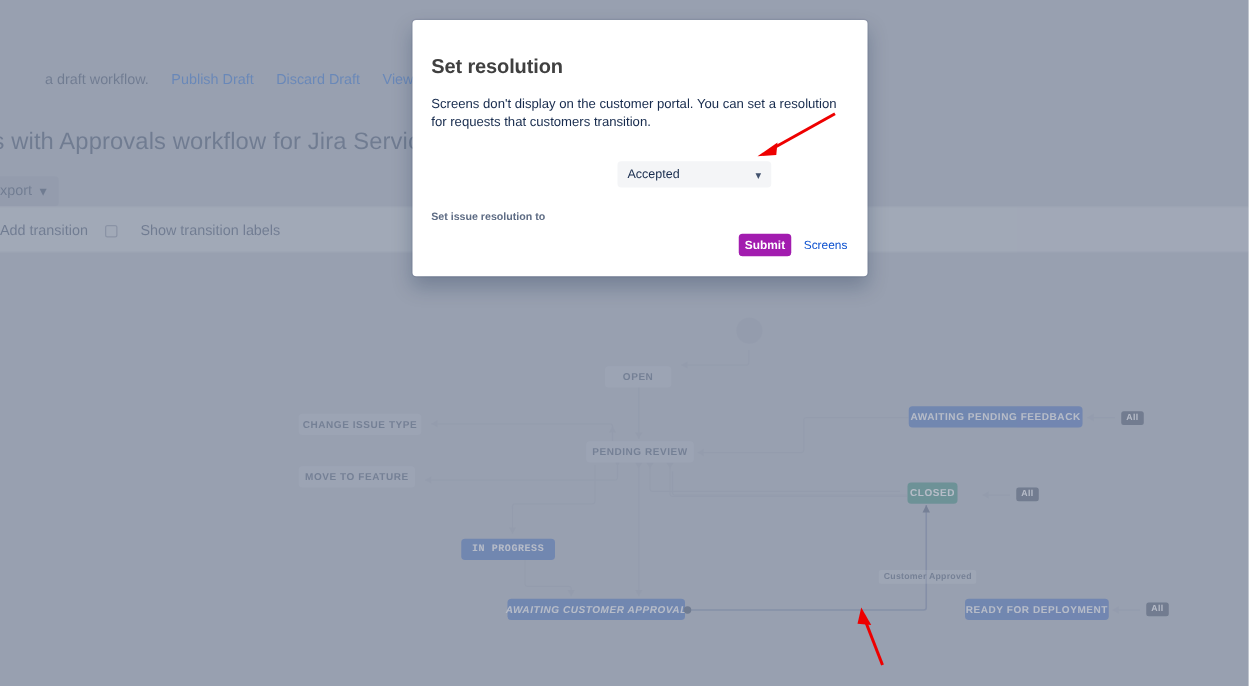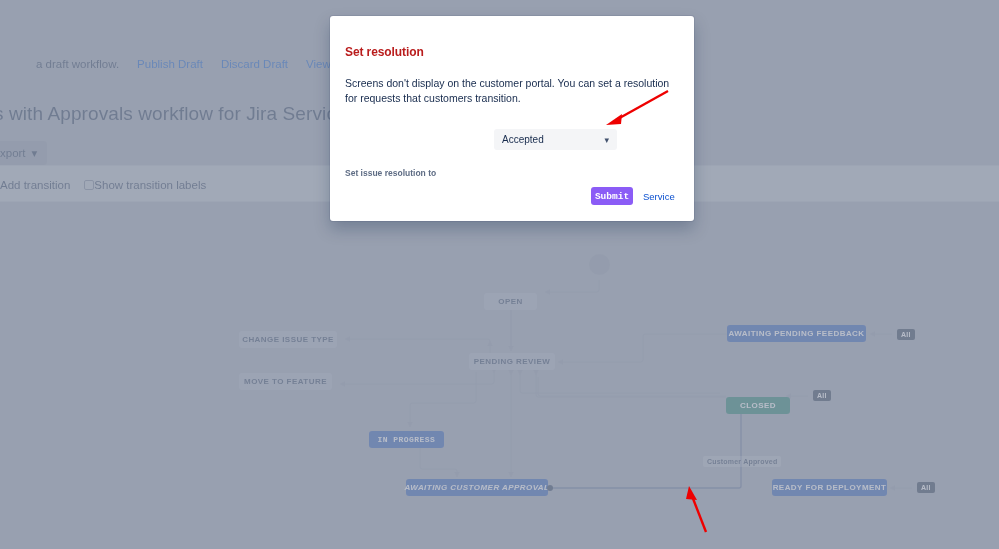--- a/index.html
+++ b/index.html
@@ -48,21 +48,21 @@
     background: rgba(255,255,255,.30);
     border-top: 1px solid rgba(9,30,66,.07);
     border-bottom: 1px solid rgba(9,30,66,.07);
   }
   .tool-inner {
     position: absolute; left: -24px; top: 0; height: 37px;
     display: flex; align-items: center; gap: 14px;
     padding-left: 24px; font-size: 11.5px; color: #172b4d;
   }
   .tool-inner .lnk { color: #172b4d; }
-  .chk-wrap { display: flex; align-items: center; gap: 0; }
+  .chk-wrap { display: flex; align-items: center; gap: 18px; }
   .chk {
     width: 10px; height: 10px; border: 1px solid #6b778c;
     border-radius: 2px; background: transparent;
   }
 
   
   .diagram { position: absolute; left: 0; top: 205px; right: 0; bottom: 0; }
 
   .node {
     position: absolute;
@@ -108,21 +108,21 @@
   .modal {
     position: absolute; left: 330px; top: 16px;
     width: 364px; height: 205px;
     background: #ffffff;
     border-radius: 3px;
     box-shadow: 0 0 0 1px rgba(9,30,66,.08), 0 8px 16px rgba(9,30,66,.25);
     z-index: 20;
   }
   .modal-title {
     position: absolute; left: 15px; top: 29px;
-    font-size: 12px; font-weight: bold; color: #b91c1c;
+    font-size: 16px; font-weight: bold; color: #404040;
     letter-spacing: -.1px;
   }
   .modal-body {
     position: absolute; left: 15px; top: 60px; width: 330px;
     font-size: 10.5px; line-height: 1.45; color: #172b4d;
   }
   .field-label {
     position: absolute; left: 15px; top: 104px;
     font-size: 8.5px; color: #5e6c84; font-weight: 600; margin-top: 48px;
   }
@@ -134,24 +134,24 @@
     border: none; border-radius: 3px;
     display: flex; align-items: center;
     padding: 0 8px;
     font-size: 10px; color: #172b4d;
   }
   .select .chev { margin-left: auto; font-size: 9px; color: #42526e; }
 
   .btn-submit {
     position: absolute; left: 261px; top: 171px;
     width: 42px; height: 18px;
-    background: #8b5cf6; color: #fff;
+    background: #a21caf; color: #fff;
     border: none; border-radius: 3px;
     font-size: 9.5px; font-weight: 600;
-    font-family: Liberation Mono, monospace;
+    font-family: Liberation Sans, sans-serif;
     display: flex; align-items: center; justify-content: center;
     cursor: pointer;
   }
   .btn-cancel {
     position: absolute; left: 313px; top: 171px;
     height: 18px;
     background: transparent; border: none;
     color: #0b50cf; font-size: 9.5px;
     font-family: "Liberation Sans", sans-serif;
     display: flex; align-items: center;
@@ -262,21 +262,21 @@
       </div>
       <div class="node grey" style="left:469px; top:148px; width:86px;">
         <span>PENDING REVIEW</span>
       </div>
       <div class="node grey" style="left:239px; top:168px; width:93px;">
         <span>MOVE TO FEATURE</span>
       </div>
       <div class="node blue" style="left:727px; top:120px; width:139px;">
         <span>AWAITING PENDING FEEDBACK</span>
       </div>
-      <div class="node green" style="left:726px; top:192px; width:64px;align-items:center;">
+      <div class="node green" style="left:726px; top:181px; width:40px;align-items:center;">
         <span>CLOSED</span>
       </div>
       <div class="node blue" style="left:369px; top:226px; width:75px;font-family:Liberation Mono, monospace;">
         <span>IN PROGRESS</span>
       </div>
       <div class="node blue" style="left:406px; top:274px; width:142px;font-style:italic;">
         <span>AWAITING CUSTOMER APPROVAL</span>
       </div>
       <div class="dot-handle" style="left:547px; top:280px;"></div>
 
@@ -304,21 +304,21 @@
     <div class="modal-title">Set resolution</div>
     <div class="modal-body">Screens don't display on the customer portal. You can set a resolution for requests that customers transition.</div>
     <div class="field-label">Set issue resolution to</div>
 
     <div class="select">
       <span>Accepted</span>
       <span class="chev">▾</span>
     </div>
 
     <button class="btn-submit">Submit</button>
-    <button class="btn-cancel">Service</button>
+    <button class="btn-cancel">Screens</button>
   </div>
 
   <svg class="arrow-svg" style="left:598px; top:88px;" width="80" height="45">
     <line x1="70" y1="3" x2="18" y2="32" stroke="#ee0000" stroke-width="2.4"></line>
     <polygon points="8,37 24,26 23,36" fill="#ee0000"></polygon>
   </svg>
 
   <svg class="arrow-svg" style="left:680px; top:480px;" width="40" height="60">
     <line x1="26" y1="52" x2="12" y2="16" stroke="#ee0000" stroke-width="2.4"></line>
     <polygon points="9,6 17,20 6,19" fill="#ee0000"></polygon>

